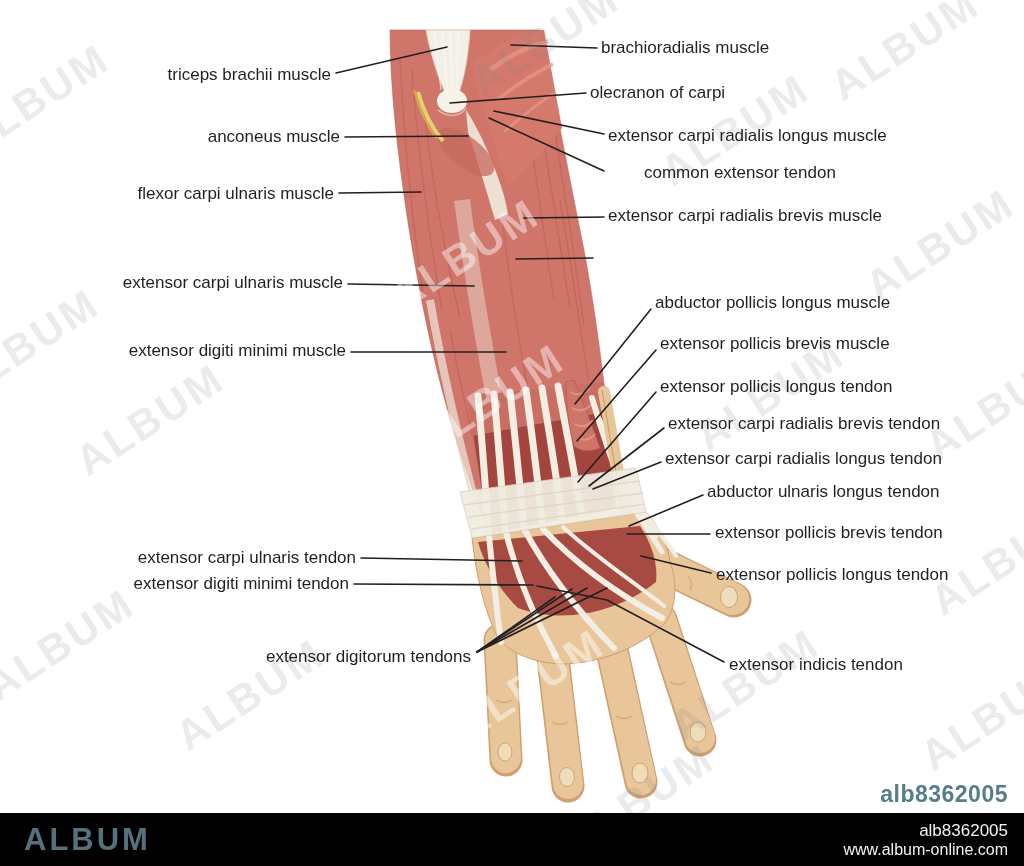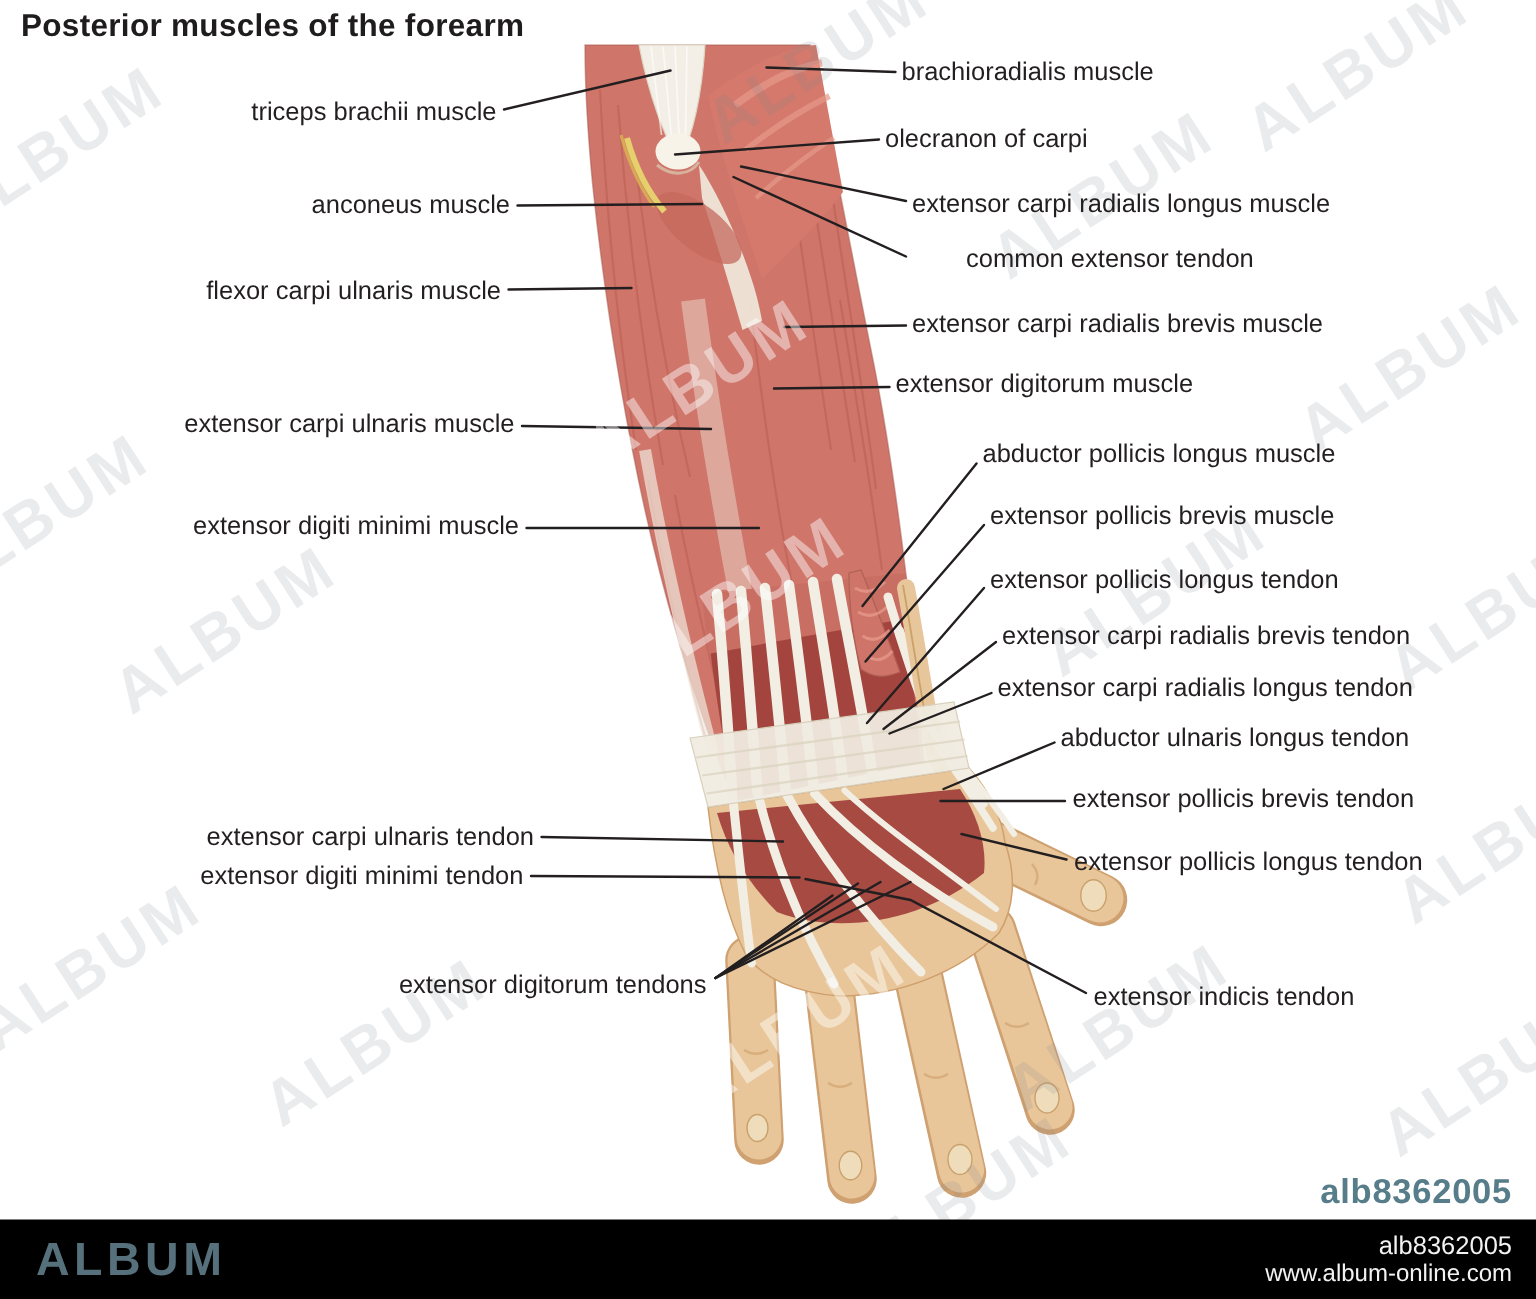--- a/index.html
+++ b/index.html
@@ -222,37 +222,35 @@
       <span class="wm" style="left: 1000px; top: 405px;">ALBUM</span>
       <span class="wm" style="left: 60px; top: 645px;">ALBUM</span>
       <span class="wm" style="left: 250px; top: 695px;">ALBUM</span>
       <span class="wm light" style="left: 530px; top: 685px;">ALBUM</span>
       <span class="wm" style="left: 745px; top: 685px;">ALBUM</span>
       <span class="wm" style="left: 995px; top: 715px;">ALBUM</span>
       <span class="wm" style="left: 640px; top: 800px;">ALBUM</span>
       <span class="wm" style="left: 1005px; top: 560px;">ALBUM</span>
     </div>
 
-  <h1 id="page-title">Posterior muscles of the forearm</h1>
 
   <div id="labels">
       <div class="lbl left" style="top: 75px; right: 693px;">triceps brachii muscle</div>
       <div class="lbl left" style="top: 137px; right: 684px;">anconeus muscle</div>
       <div class="lbl left" style="top: 194px; right: 690px;">flexor carpi ulnaris muscle</div>
       <div class="lbl left" style="top: 283px; right: 681px; margin-left: 21px;">extensor carpi ulnaris muscle</div>
       <div class="lbl left" style="top: 351px; right: 678px;">extensor digiti minimi muscle</div>
       <div class="lbl left" style="top: 558px; right: 668px;">extensor carpi ulnaris tendon</div>
       <div class="lbl left" style="top: 584px; right: 675px;">extensor digiti minimi tendon</div>
       <div class="lbl left" style="top: 657px; right: 553px;">extensor digitorum tendons</div>
       <div class="lbl right" style="top: 48px; left: 601px;">brachioradialis muscle</div>
       <div class="lbl right" style="top: 93px; left: 590px;">olecranon of carpi</div>
       <div class="lbl right" style="top: 136px; left: 608px;">extensor carpi radialis longus muscle</div>
       <div class="lbl right" style="top: 173px; left: 608px; margin-left: 36px;">common extensor tendon</div>
       <div class="lbl right" style="top: 216px; left: 608px;">extensor carpi radialis brevis muscle</div>
-      <div class="lbl right" style="top: 256px; left: 597px;">extensor digitorum muscle</div>
       <div class="lbl right" style="top: 303px; left: 655px;">abductor pollicis longus muscle</div>
       <div class="lbl right" style="top: 344px; left: 660px;">extensor pollicis brevis muscle</div>
       <div class="lbl right" style="top: 387px; left: 660px;">extensor pollicis longus tendon</div>
       <div class="lbl right" style="top: 424px; left: 668px;">extensor carpi radialis brevis tendon</div>
       <div class="lbl right" style="top: 459px; left: 665px;">extensor carpi radialis longus tendon</div>
       <div class="lbl right" style="top: 492px; left: 707px;">abductor ulnaris longus tendon</div>
       <div class="lbl right" style="top: 533px; left: 715px;">extensor pollicis brevis tendon</div>
       <div class="lbl right" style="top: 575px; left: 716px;">extensor pollicis longus tendon</div>
       <div class="lbl right" style="top: 665px; left: 729px;">extensor indicis tendon</div>
     </div>

